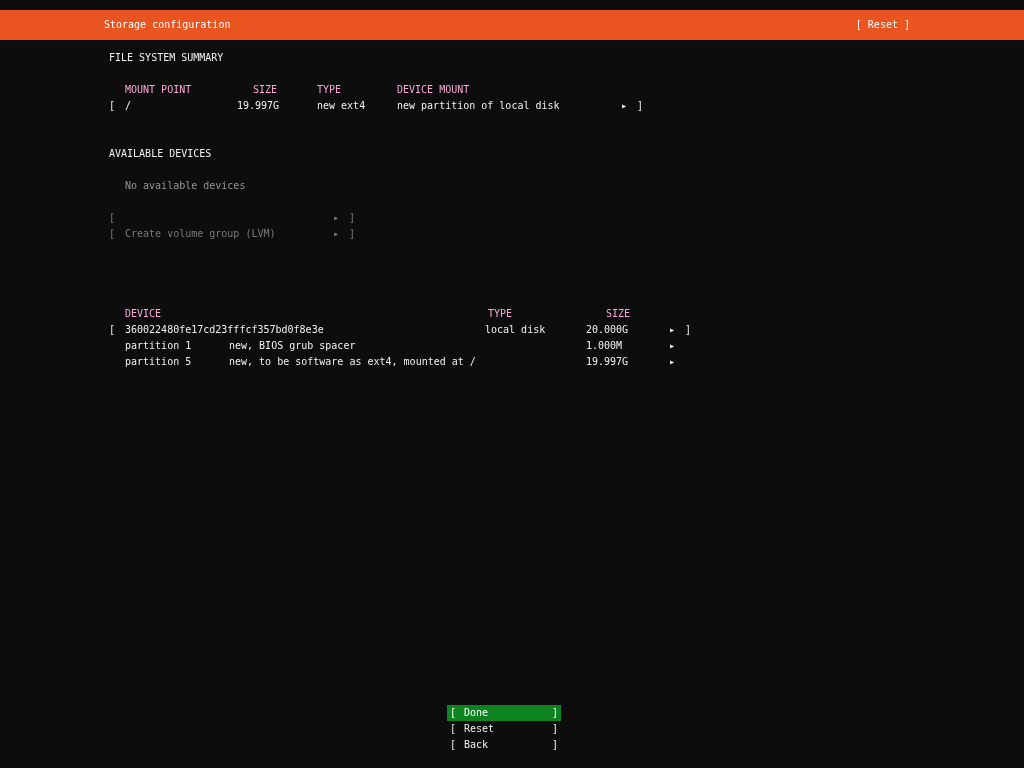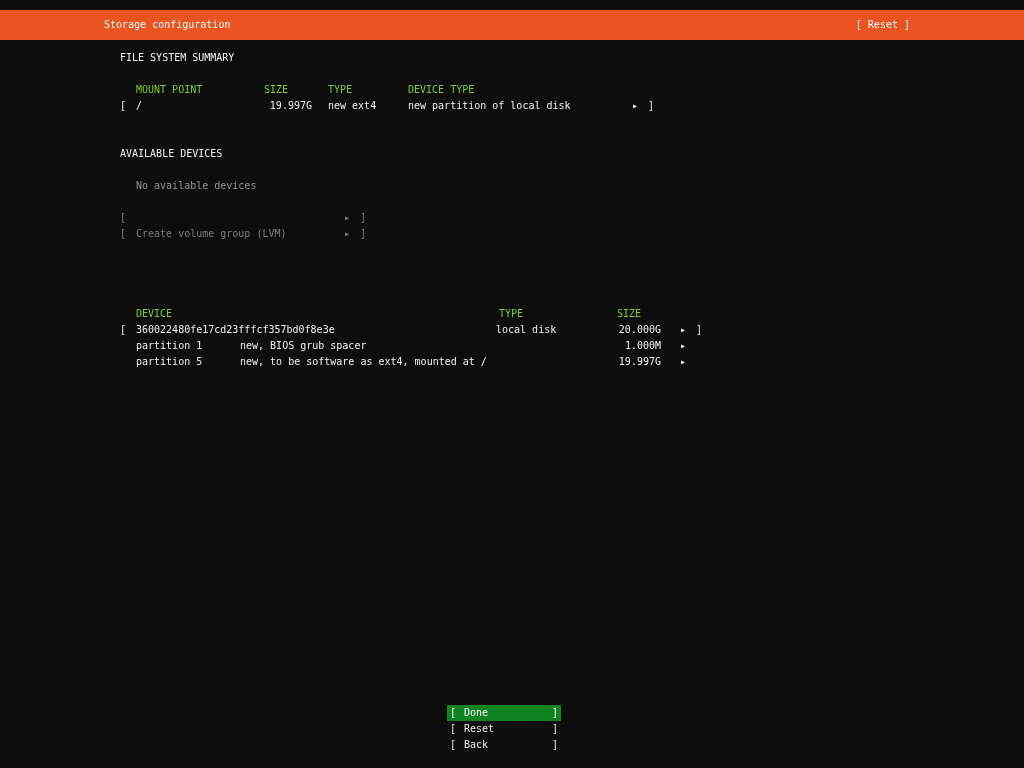--- a/index.html
+++ b/index.html
@@ -7,25 +7,25 @@
     position:relative;width:1024px;height:768px;background:#0d0d0d;overflow:hidden;
     font-family:"DejaVu Sans Mono","DejaVu Sans",monospace;
     font-size:10px;line-height:16px;color:#f0f0f0;
   }
   .titlebar{
     position:absolute;top:10px;left:0;width:1024px;height:30px;background:#e95420;
     color:#ffffff;line-height:30px;
   }
   .titlebar .title{position:absolute;left:104px;top:0;}
   .titlebar .help{position:absolute;right:114px;top:0;cursor:pointer;}
-  .line{position:absolute;left:16px;width:872px;height:16px;white-space:pre;padding-left:43px;}
+  .line{position:absolute;left:5px;width:872px;height:16px;white-space:pre;padding-left:43px;}
   .cell{position:absolute;top:0;white-space:pre;}
-  .num{text-align:right;}
+  .num{}
   .sect{color:#f0f0f0;}
-  .hdr{color:#84cc16;}
+  .hdr{color:#f9a8d4;}
   .muted{color:#949494;}
   .disabled{color:#7a7a7a;}
   .white{color:#f0f0f0;}
   .btn{
     position:absolute;left:447px;width:114px;height:16px;box-sizing:border-box;
     display:flex;justify-content:space-between;padding:0 3px;color:#f0f0f0;cursor:pointer;
   }
   .btn .lbl{flex:1;margin-left:8px;text-align:left;}
   .btn.selected{background:#0e8420;color:#ffffff;}
 </style>
@@ -40,21 +40,21 @@
   </div>
 
   <div class="line sect" style="top:50px">
     <span class="cell" style="left:104px">FILE SYSTEM SUMMARY</span>
   </div>
 
   <div class="line hdr" style="top:82px">
     <span class="cell" style="left:120px">MOUNT POINT</span>
     <span class="cell" style="left:248px">SIZE</span>
     <span class="cell" style="left:312px">TYPE</span>
-    <span class="cell" style="left:392px">DEVICE TYPE</span>
+    <span class="cell" style="left:392px">DEVICE MOUNT</span>
   </div>
 
   <div class="line white" style="top:98px">
     <span class="cell" style="left:104px">[</span>
     <span class="cell" style="left:120px">/</span>
     <span class="cell num" style="left:232px;width:64px">19.997G</span>
     <span class="cell" style="left:312px">new ext4</span>
     <span class="cell" style="left:392px">new partition of local disk</span>
     <span class="cell" style="left:616px">▸</span>
     <span class="cell" style="left:632px">]</span>

